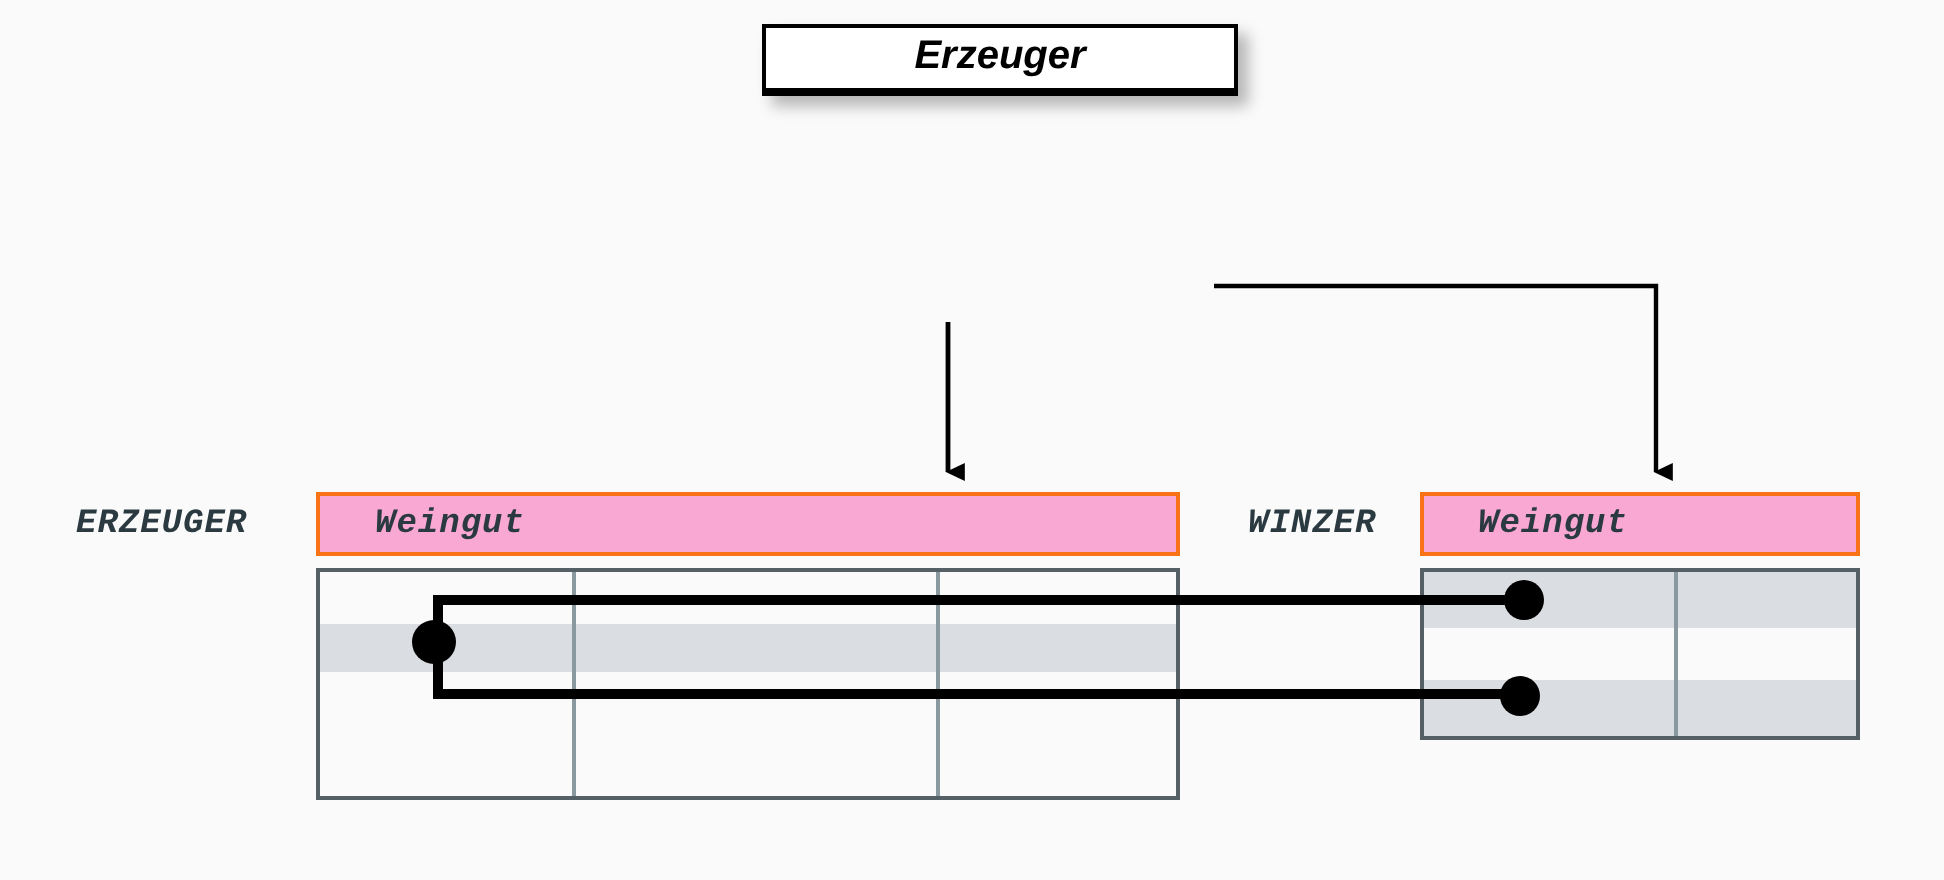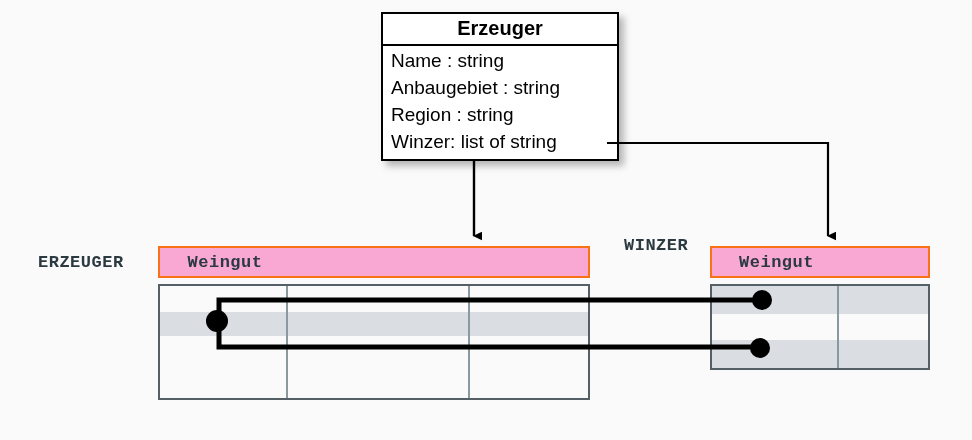--- a/index.html
+++ b/index.html
@@ -10,20 +10,21 @@
     width: 972px;
     height: 440px;
     background: #fafafa;
     font-family: "Liberation Sans", sans-serif;
     overflow: hidden;
   }
   #canvas {
     position: relative;
     width: 972px;
     height: 352px;
+    font-style: italic;
   }
 
   
   .uml-box {
     position: absolute;
     left: 381px;
     top: 12px;
     width: 238px;
     box-sizing: border-box;
     background: #ffffff;
@@ -115,26 +116,20 @@
     pointer-events: none;
   }
 </style>
 </head>
 <body>
 
 <div id="canvas">
 
   <div class="uml-box">
     <div class="uml-title">Erzeuger</div>
-    <div class="uml-attrs">
-      <div class="uml-attr">Name : string</div>
-      <div class="uml-attr">Anbaugebiet : string</div>
-      <div class="uml-attr">Region : string</div>
-      <div class="uml-attr">Winzer: list of string</div>
-    </div>
   </div>
 
   <div class="rel-label" style="left:38px; top:253px;">ERZEUGER</div>
 
   <div class="rel-header" style="left:158px; top:246px; width:432px; height:32px;">
     <div class="hcell" style="width:130px;">Weingut</div>
   </div>
 
   <div class="rel-table" style="left:158px; top:284px; width:432px; height:116px;">
     <div class="brow" style="height:26px;">
@@ -152,21 +147,21 @@
       <div class="bcell" style="width:182px;"></div>
       <div class="bcell" style="width:120px;"></div>
     </div>
     <div class="brow" style="height:31px;">
       <div class="bcell" style="width:126px;"></div>
       <div class="bcell" style="width:182px;"></div>
       <div class="bcell" style="width:120px;"></div>
     </div>
   </div>
 
-  <div class="rel-label" style="left:624px; top:236px;">WINZER</div>
+  <div class="rel-label" style="left:624px; top:253px;">WINZER</div>
 
   <div class="rel-header" style="left:710px; top:246px; width:220px; height:32px;">
     <div class="hcell" style="width:129px;">Weingut</div>
   </div>
 
   <div class="rel-table" style="left:710px; top:284px; width:220px; height:86px;">
     <div class="brow hl" style="height:28px;">
       <div class="bcell" style="width:125px;"></div>
       <div class="bcell" style="width:91px;"></div>
     </div>

